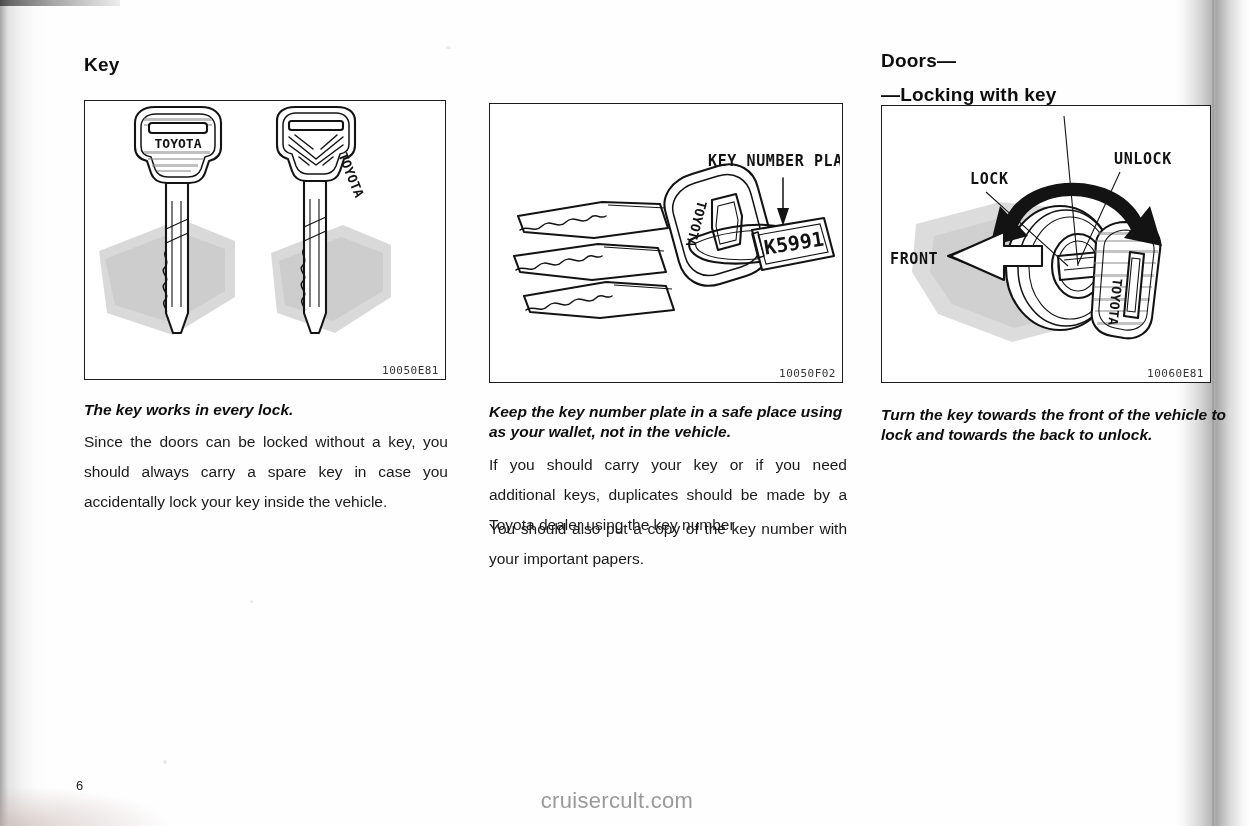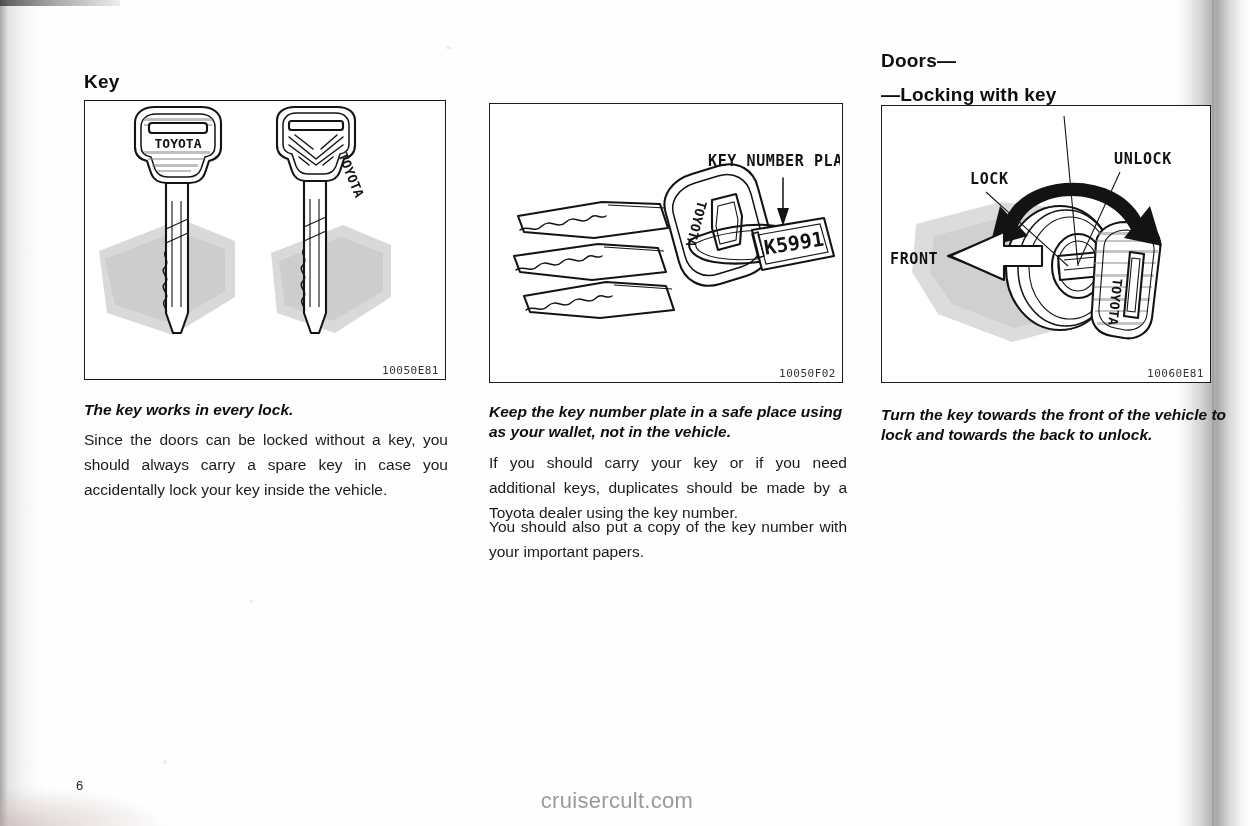--- a/index.html
+++ b/index.html
@@ -66,21 +66,21 @@
     font-family:"DejaVu Sans Mono","Liberation Mono",monospace;
     font-size:11px;letter-spacing:.5px;color:#333;margin-top:42px;
   }
 
   .body-bold{
     font-weight:bold;font-size:15.5px;line-height:20px;color:#0d0d0d;
     margin:0 0 12px 0;
     font-style:italic;
   }
   .body-text{
-    font-size:15.5px;line-height:25px;color:#1a1a1a;margin:0 0 13px 0;
+    font-size:15.5px;line-height:30px;color:#1a1a1a;margin:0 0 13px 0;
     text-align:justify;
   }
   .body-text:last-child{margin-bottom:0;}
 
   
   #page-number{
     position:absolute;left:76px;top:778px;font-size:13px;color:#222;
   }
   #watermark{
     position:absolute;left:0;right:16px;top:788px;text-align:center;
@@ -113,21 +113,21 @@
 <div id="edge-top-line"></div>
 <div id="edge-right-curl"></div>
 <div id="edge-right-hairline"></div>
 <div id="edge-bottom-smudge"></div>
 <div id="speck-a"></div>
 <div id="speck-b"></div>
 <div id="speck-c"></div>
 
 <div class="col" id="col-key">
 
-  <h2 class="section-head" style="position:absolute;top:71px;left:0;text-align:right;">Key</h2>
+  <h2 class="section-head" style="position:absolute;top:54px;left:0;text-align:right;">Key</h2>
 
   <div class="figure-box" style="position:absolute;top:100px;left:0;width:362px;height:280px;">
 
     <svg width="358" height="276" viewBox="0 0 358 276">
 
       <g class="shadow-dots" opacity="0.62">
         <path d="M14 150 L96 118 L150 140 L150 196 L88 234 L22 212 Z" fill="#c2c2c2"></path>
         <path d="M20 158 L92 130 L140 148 L140 190 L86 222 L30 204 Z" fill="#b0b0b0"></path>
       </g>
 

